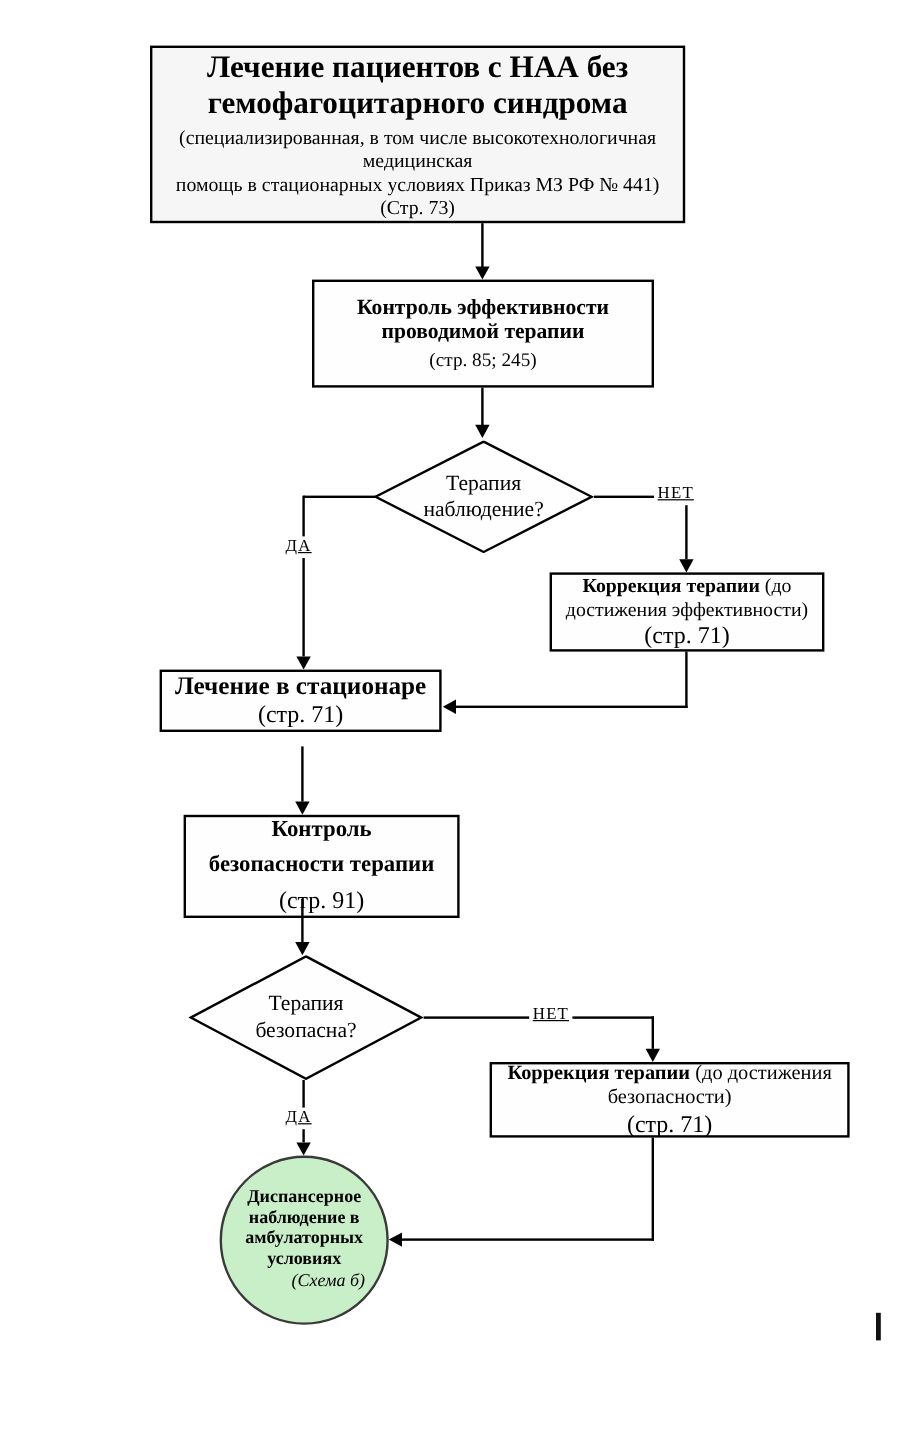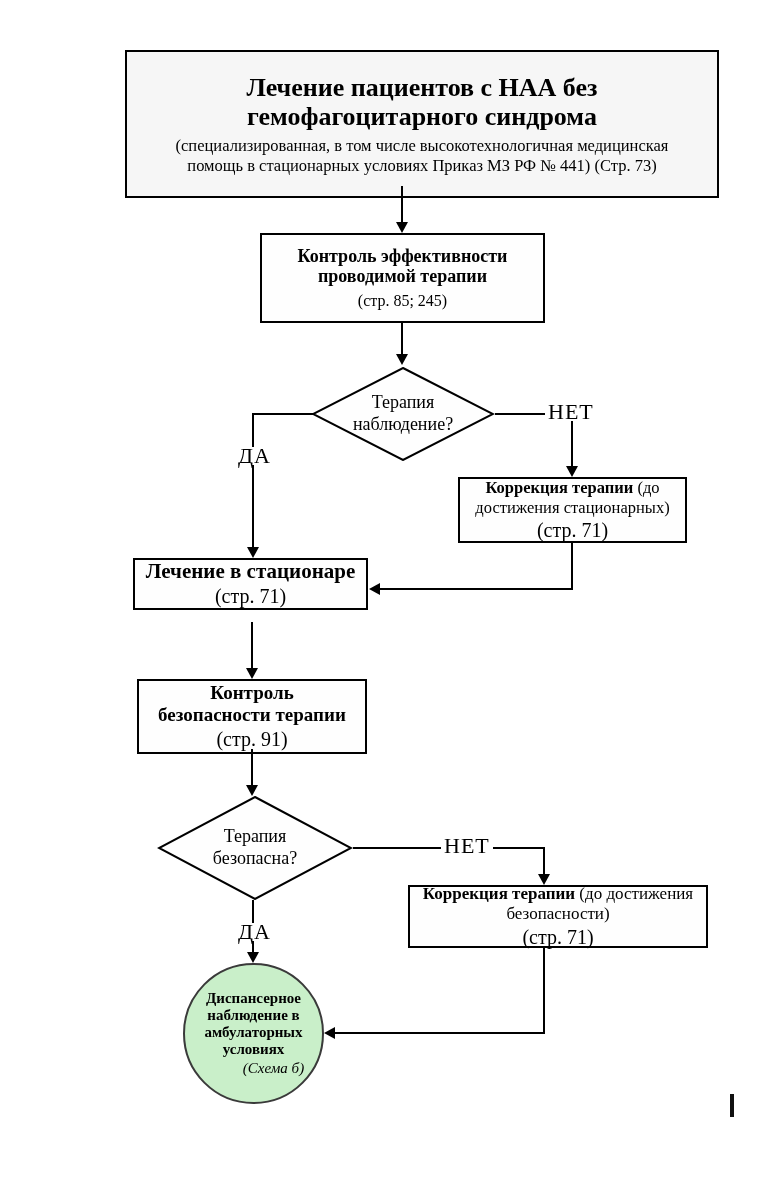--- a/index.html
+++ b/index.html
@@ -25,41 +25,41 @@
   .hline,.vline{position:absolute;background:#000;}
   .hline{height:2px;}
   .vline{width:2px;}
   .arrow-down{position:absolute;width:0;height:0;
     border-left:6px solid transparent;border-right:6px solid transparent;
     border-top:11px solid #000;}
   .arrow-left{position:absolute;width:0;height:0;
     border-top:6px solid transparent;border-bottom:6px solid transparent;
     border-right:11px solid #000;}
   .edge-label{position:absolute;background:#ffffff;padding:0 3px;
-    font-size:22px;letter-spacing:1px;line-height:18px;}
+    font-size:14px;letter-spacing:1px;line-height:18px;text-decoration:underline;}
   .diamond-wrap{position:absolute;}
   .diamond-wrap svg{display:block;}
   .diamond-text{position:absolute;inset:0;display:flex;flex-direction:column;
     align-items:center;justify-content:center;text-align:center;
     font-size:18px;line-height:1.2;}
   .terminal{
     position:absolute;border:2px solid #3a3a3a;border-radius:50%;background:#c9efc9;
     display:flex;flex-direction:column;align-items:center;justify-content:center;
     text-align:center;box-sizing:border-box;
   }
   .terminal .t-line{font-weight:bold;font-size:15px;line-height:1.13;}
   .terminal .t-ref{font-style:italic;font-size:15px;line-height:1.2;margin-top:1px;margin-left:40px;}
   .artifact{position:absolute;background:#111;}
 </style>
 </head>
 <body>
 
 <div class="canvas">
 
-  <div class="node header-box" style="left:125px;top:50px;width:594px;height:148px;">
+  <div class="node header-box" style="left:125px;top:38px;width:446px;height:148px;">
     <div class="header-title">Лечение пациентов с НАА без</div>
     <div class="header-title">гемофагоцитарного синдрома</div>
     <div class="header-sub">(специализированная, в том числе высокотехнологичная медицинская</div>
     <div class="header-sub" style="margin-top:0;">помощь в стационарных условиях Приказ МЗ РФ № 441) (Стр. 73)</div>
   </div>
 
   <div class="vline" style="left:401px;top:186px;height:38px;"></div>
   <div class="arrow-down" style="left:396px;top:222px;"></div>
 
   <div class="node" style="left:260px;top:233px;width:285px;height:90px;">
@@ -80,42 +80,42 @@
       <div>наблюдение?</div>
     </div>
   </div>
 
   <div class="hline" style="left:495px;top:413px;width:78px;"></div>
   <div class="vline" style="left:571px;top:414px;height:52px;"></div>
   <div class="arrow-down" style="left:566px;top:466px;"></div>
   <div class="edge-label" style="left:545px;top:403px;">НЕТ</div>
 
   <div class="node" style="left:458px;top:477px;width:229px;height:66px;">
-    <div class="corr-text"><b>Коррекция терапии</b><span> (до достижения стационарных)</span></div>
+    <div class="corr-text"><b>Коррекция терапии</b><span> (до достижения эффективности)</span></div>
     <div class="ref-tight">(стр. 71)</div>
   </div>
 
   <div class="vline" style="left:571px;top:543px;height:47px;"></div>
   <div class="hline" style="left:380px;top:588px;width:193px;"></div>
   <div class="arrow-left" style="left:369px;top:583px;"></div>
 
   <div class="hline" style="left:253px;top:413px;width:60px;"></div>
   <div class="vline" style="left:252px;top:413px;height:134px;"></div>
   <div class="arrow-down" style="left:247px;top:547px;"></div>
   <div class="edge-label" style="left:235px;top:447px;">ДА</div>
 
   <div class="node" style="left:133px;top:558px;width:235px;height:52px;">
     <div class="b-title-21">Лечение в стационаре</div>
     <div class="ref-tight">(стр. 71)</div>
   </div>
 
   <div class="vline" style="left:251px;top:622px;height:46px;"></div>
   <div class="arrow-down" style="left:246px;top:668px;"></div>
 
-  <div class="node" style="left:137px;top:679px;width:230px;height:75px;">
+  <div class="node" style="left:153px;top:679px;width:230px;height:86px;justify-content:space-between;">
     <div class="b-title-19">Контроль</div>
     <div class="b-title-19">безопасности терапии</div>
     <div class="ref-tight">(стр. 91)</div>
   </div>
 
   <div class="vline" style="left:251px;top:749px;height:36px;"></div>
   <div class="arrow-down" style="left:246px;top:785px;"></div>
 
   <div class="diamond-wrap" style="left:157px;top:796px;width:196px;height:104px;">
     <svg width="196" height="104" viewBox="0 0 196 104">

